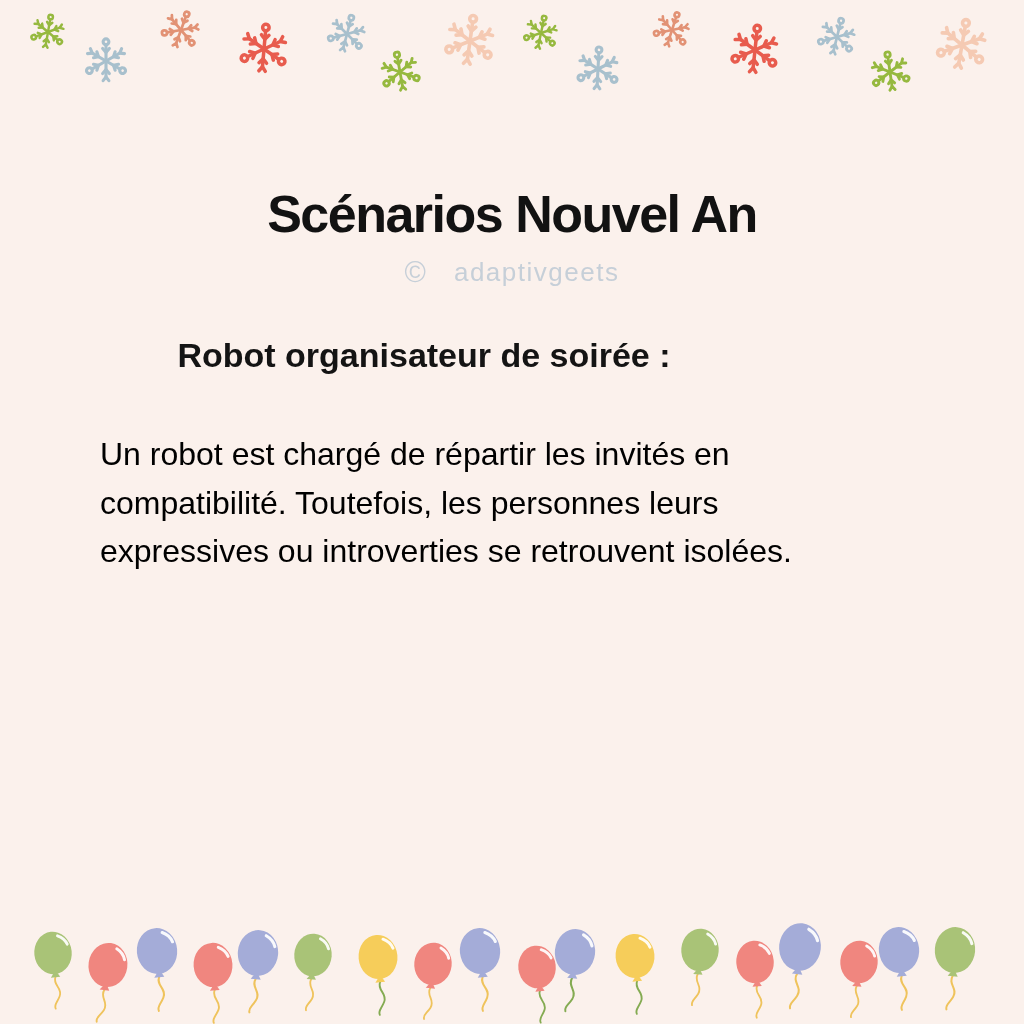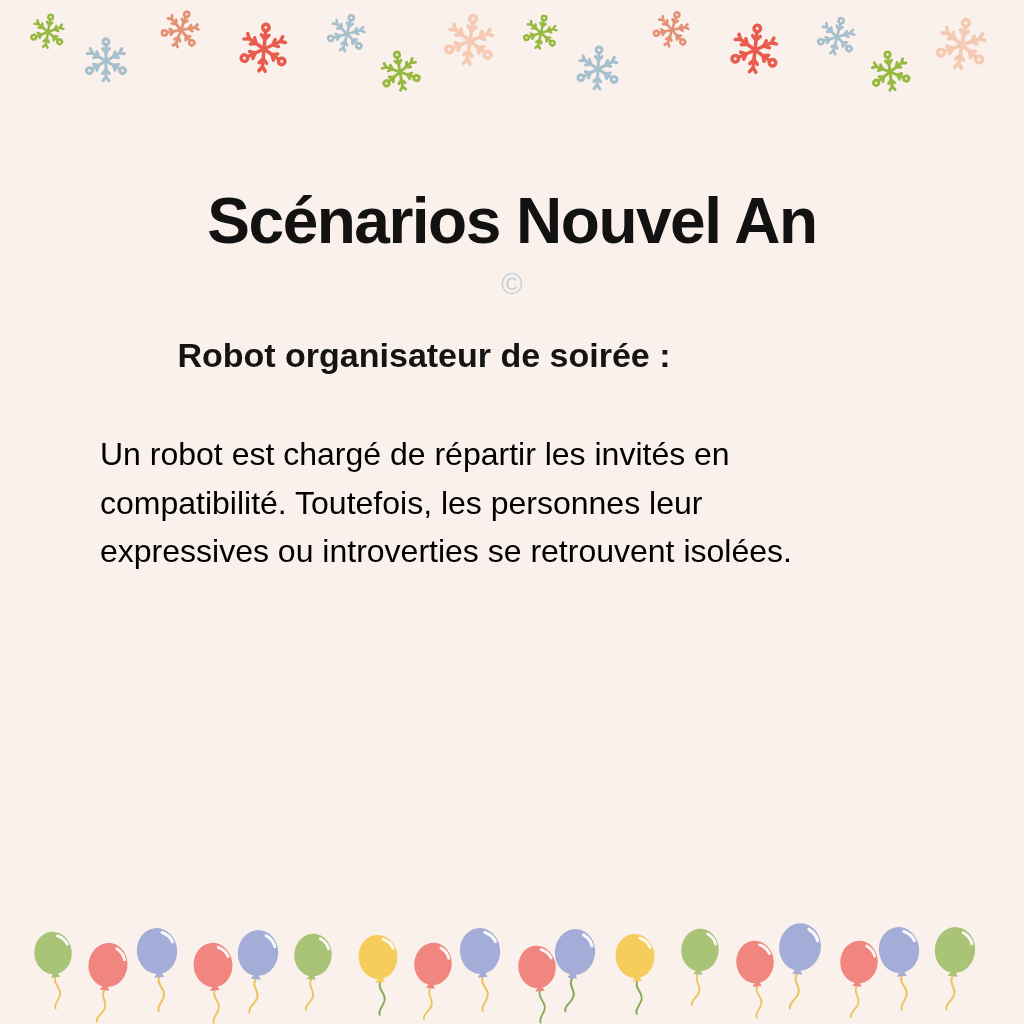--- a/index.html
+++ b/index.html
@@ -12,21 +12,21 @@
   }
   .deco-layer{position:absolute;inset:0;pointer-events:none;}
   .snowflake{position:absolute;}
   .balloon{position:absolute;}
   .header{
     position:absolute;top:186px;left:0;width:1024px;
     text-align:center;
   }
   .title{
     margin:0;
-    font-size:64px;
+    font-size:52px;
     font-weight:900;
     letter-spacing:-1.5px;
     color:#121212;
     line-height:1.1;
   }
   .credit{
     margin-top:14px;
     display:flex;
     align-items:center;
     justify-content:center;
@@ -542,28 +542,29 @@
             <path d="M-6 -41 L0 -33 L6 -41" fill="none"></path>
           </g>
         </g>
       </svg>
     </div>
 
   <header class="header">
     <h1 class="title">Scénarios Nouvel An</h1>
     <div class="credit">
       <span class="credit-icon">©</span>
+      <span class="credit-text">adaptivgeets</span>
     </div>
   </header>
 
   <h2 class="subtitle">Robot organisateur de soirée :</h2>
 
   <div class="body">
       <div class="body-line">Un robot est chargé de répartir les invités en</div>
-      <div class="body-line">compatibilité. Toutefois, les personnes leur</div>
+      <div class="body-line">compatibilité. Toutefois, les personnes leurs</div>
       <div class="body-line">expressives ou introverties se retrouvent isolées.</div>
     </div>
 
   <div class="deco-layer">
       <svg class="balloon" viewBox="0 0 100 160" style="left:27px;top:927px;width:52px;height:83.2px;transform:rotate(-6deg);transform-origin:50% 31%">
         <path d="M50 96 C42 112 62 118 54 134 C48 146 41 149 44 157" fill="none" stroke="#efc35c" stroke-width="3.5" stroke-linecap="round"></path>
         <path d="M41 97 L59 97 L51 83 Z" fill="#a9c377"></path>
         <ellipse cx="50" cy="50" rx="36" ry="41" fill="#a9c377"></ellipse>
         <path d="M62 18 Q75 24 79 36" fill="none" stroke="#ffffff" stroke-width="5.5" stroke-linecap="round" opacity="0.92"></path>
       </svg>

